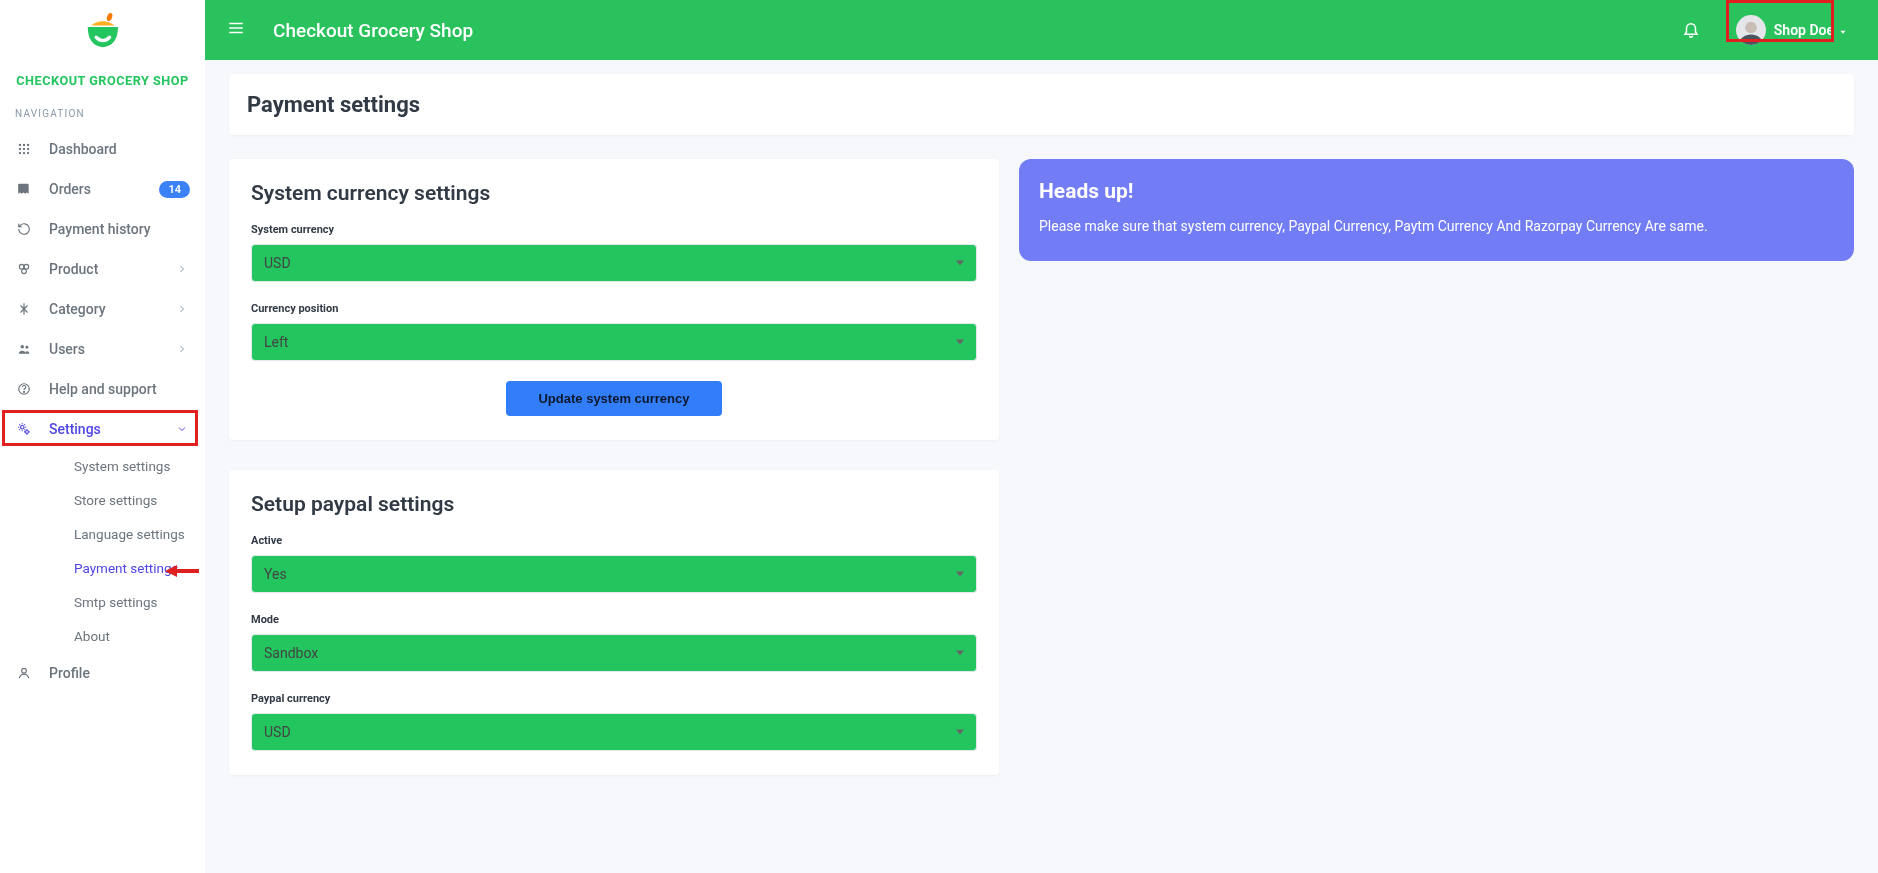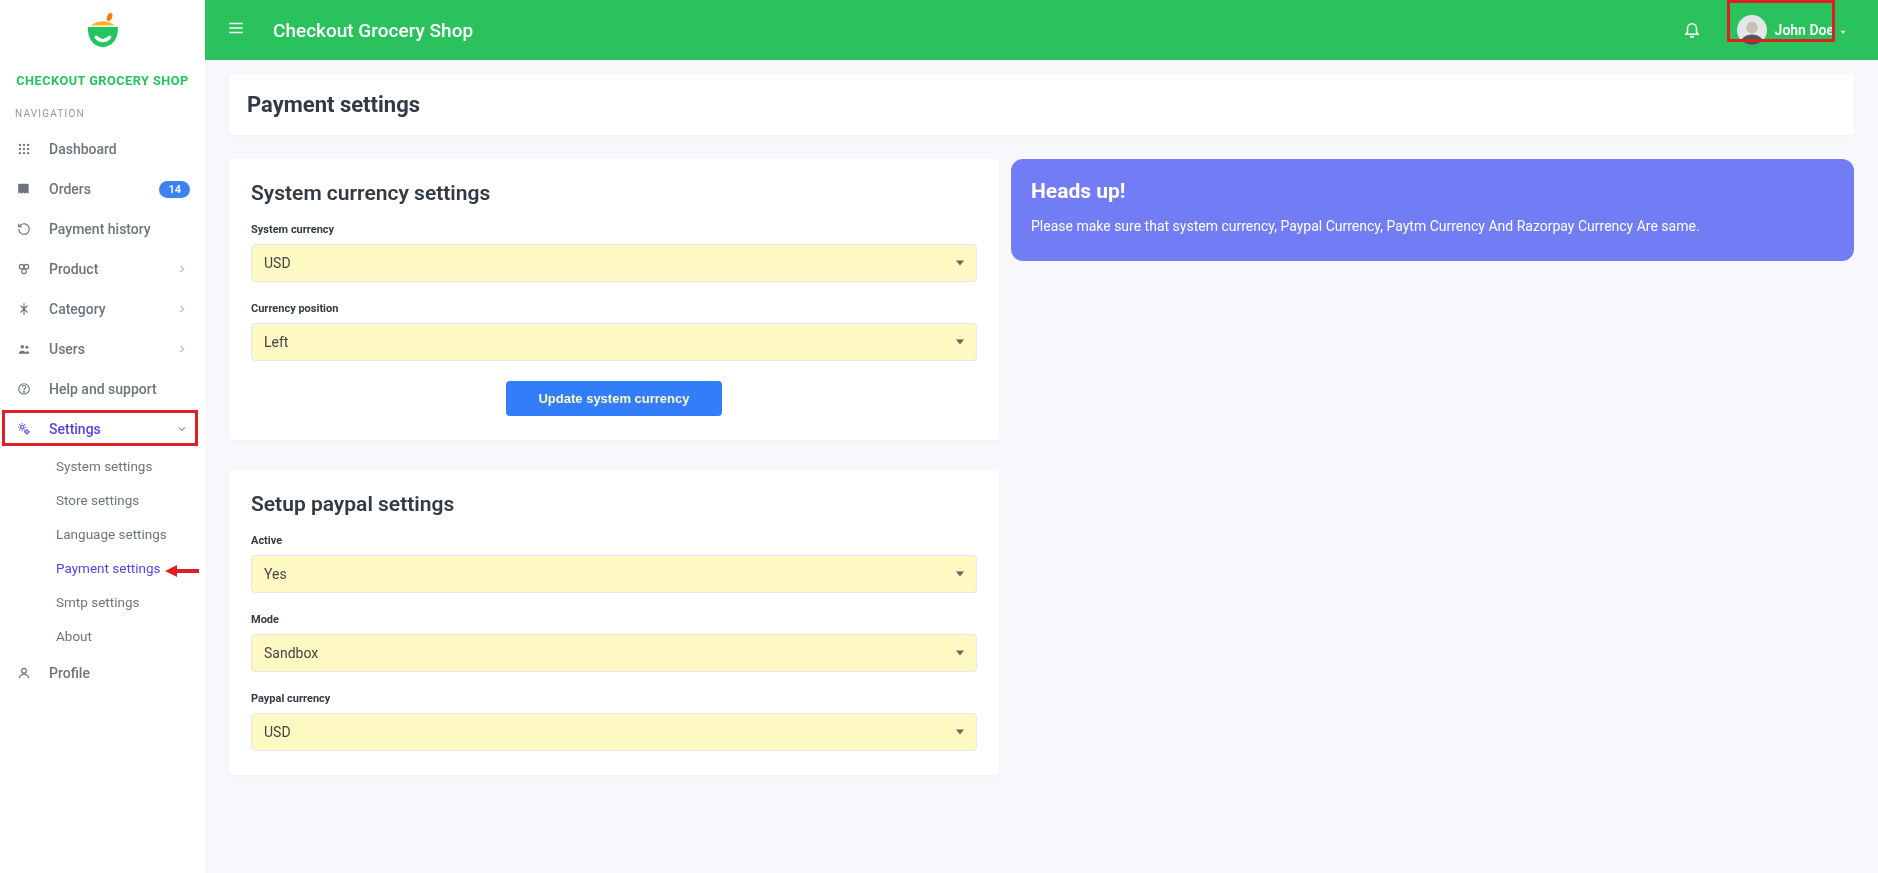--- a/index.html
+++ b/index.html
@@ -11,21 +11,21 @@
   .logo-svg { height: 42px; }
   .brand-name { color: #22c55e; font-weight: 700; font-size: 12.7px; letter-spacing: 0.5px; text-align: center; padding: 10px 10px 14px; }
   .nav-section-title { color: #8a99a8; font-size: 10px; letter-spacing: 1.2px; padding: 6px 15px 10px; }
   .nav-item { display: flex; align-items: center; padding: 11px 15px; color: #6c757d; cursor: pointer; position: relative; }
   .nav-item.active { color: #4f46e5; }
   .nav-icon { width: 18px; height: 18px; margin-right: 16px; display: inline-flex; align-items: center; justify-content: center; color: #6c757d; }
   .nav-item.active .nav-icon { color: #4f46e5; }
   .nav-label { flex: 1; font-size: 14px; font-weight: 500; }
   .nav-chevron { width: 14px; height: 14px; color: #8a99a8; }
   .badge-pill { background: #3b82f6; color: #fff; font-size: 11px; border-radius: 40px; padding: 2px 9px; font-weight: 600; }
-  .sub-item { display: block; padding: 9px 10px 9px 56px; color: #6c757d; font-size: 13.5px; cursor: pointer; }
+  .sub-item { display: block; padding: 9px 10px 9px 74px; color: #6c757d; font-size: 13.5px; cursor: pointer; }
   .sub-item.active { color: #4f46e5; }
   
   .sub-row { position: relative; }
   .sub-arrow { position: absolute; left: 165px; top: 8px; color: #e02020; font-size: 24px; }
 
   
   .annot-box { position: absolute; border: 3px solid #e02020; pointer-events: none; }
 
   
   .main { margin-left: 205px; }
@@ -39,33 +39,33 @@
   .avatar { width: 30px; height: 30px; border-radius: 50%; background: #e4e6e9; margin-right: 8px; overflow:hidden; display:flex; align-items:flex-end; justify-content:center;}
   .avatar svg{ width:28px; height:28px;}
   .user-name { font-weight: 600; font-size: 14px; }
   .caret-down { width: 12px; height: 12px; margin-left: 4px; color:#fff;} 
   
   
   .content { padding: 0 24px 40px; }
   .page-header { background: #fff; border-radius: 4px; margin-top: 14px; padding: 18px 18px; box-shadow: 0 1px 3px rgba(0,0,0,0.04); }
   .page-title { font-size: 22px; font-weight: 700; color: #323a46; }
   
-  .row { display: flex; gap: 12px; margin-top: 24px; justify-content: flex-end; }
+  .row { display: flex; gap: 20px; margin-top: 24px; justify-content: flex-end; }
   .col-main { flex: 0 0 770px; display: flex; flex-direction: column; gap: 30px;}
   .col-side { flex: 1; }
   
   .card { background: #fff; border-radius: 4px; padding: 22px 22px 24px; box-shadow: 0 1px 3px rgba(0,0,0,0.04); }
   .card-title { font-size: 21px; font-weight: 600; color: #323a46; margin-bottom: 18px;}
   
   .form-group { margin-bottom: 20px; }
   .form-label { display: block; font-size: 11px; font-weight: 700; color: #323a46; margin-bottom: 8px; }
-  .select { width: 100%; height: 38px; border: 1px solid #e3e8ee; border-radius: 4px; padding: 0 12px; display: flex; align-items: center; background: #fef9c3; position: relative; cursor: pointer; font-size:14px; color:#444;}
+  .select { width: 100%; height: 38px; border: 1px solid #e3e8ee; border-radius: 4px; padding: 0 12px; display: flex; align-items: center; background: #22c55e; position: relative; cursor: pointer; font-size:14px; color:#444;}
   .select-caret { position: absolute; right: 12px; top: 50%; transform: translateY(-50%); width: 0; height: 0; border-left: 4px solid transparent; border-right: 4px solid transparent; border-top: 5px solid #666; }
   
-  .btn-primary { background: #327dfa; color: #fef9c3; border: none; border-radius: 4px; padding: 10px 32px; font-size: 13px; font-weight: 600; cursor: pointer; display: block; margin: 0 auto; }
+  .btn-primary { background: #327dfa; color: #0f172a; border: none; border-radius: 4px; padding: 10px 32px; font-size: 13px; font-weight: 600; cursor: pointer; display: block; margin: 0 auto; }
   
   .alert-info { background: #727cf5; color: #fff; border-radius: 12px; padding: 20px 20px 22px; }
   .alert-title { font-size: 21px; font-weight: 700; margin-bottom: 12px; }
   .alert-text { font-size: 14px; line-height: 1.7; }
 </style>
 </head>
 <body>
 
 <div class="sidebar">
   <div class="logo-wrap">
@@ -228,21 +228,21 @@
             <path d="M10 21a2 2 0 0 0 4 0"></path>
           </svg></span>
       <div style="position:relative;">
         <div class="user-chip">
           <span class="avatar">
               <svg viewBox="0 0 24 24">
                 <circle cx="12" cy="9" r="5" fill="#c9beb5"></circle>
                 <path d="M2 24c0-6 4.5-9 10-9s10 3 10 9" fill="#4a5560"></path>
               </svg>
             </span>
-          <span class="user-name">John Doe</span>
+          <span class="user-name">Shop Doe</span>
           <span class="caret-down"><svg viewBox="0 0 24 24" width="10" height="10" fill="currentColor">
                 <polygon points="6,9 18,9 12,16"></polygon>
               </svg></span>
         </div>
         <div class="annot-box" style="left:-4px; top:-11px; width:108px; height:42px;"></div>
       </div>
     </div>
   </div>
 
   <div class="content">

